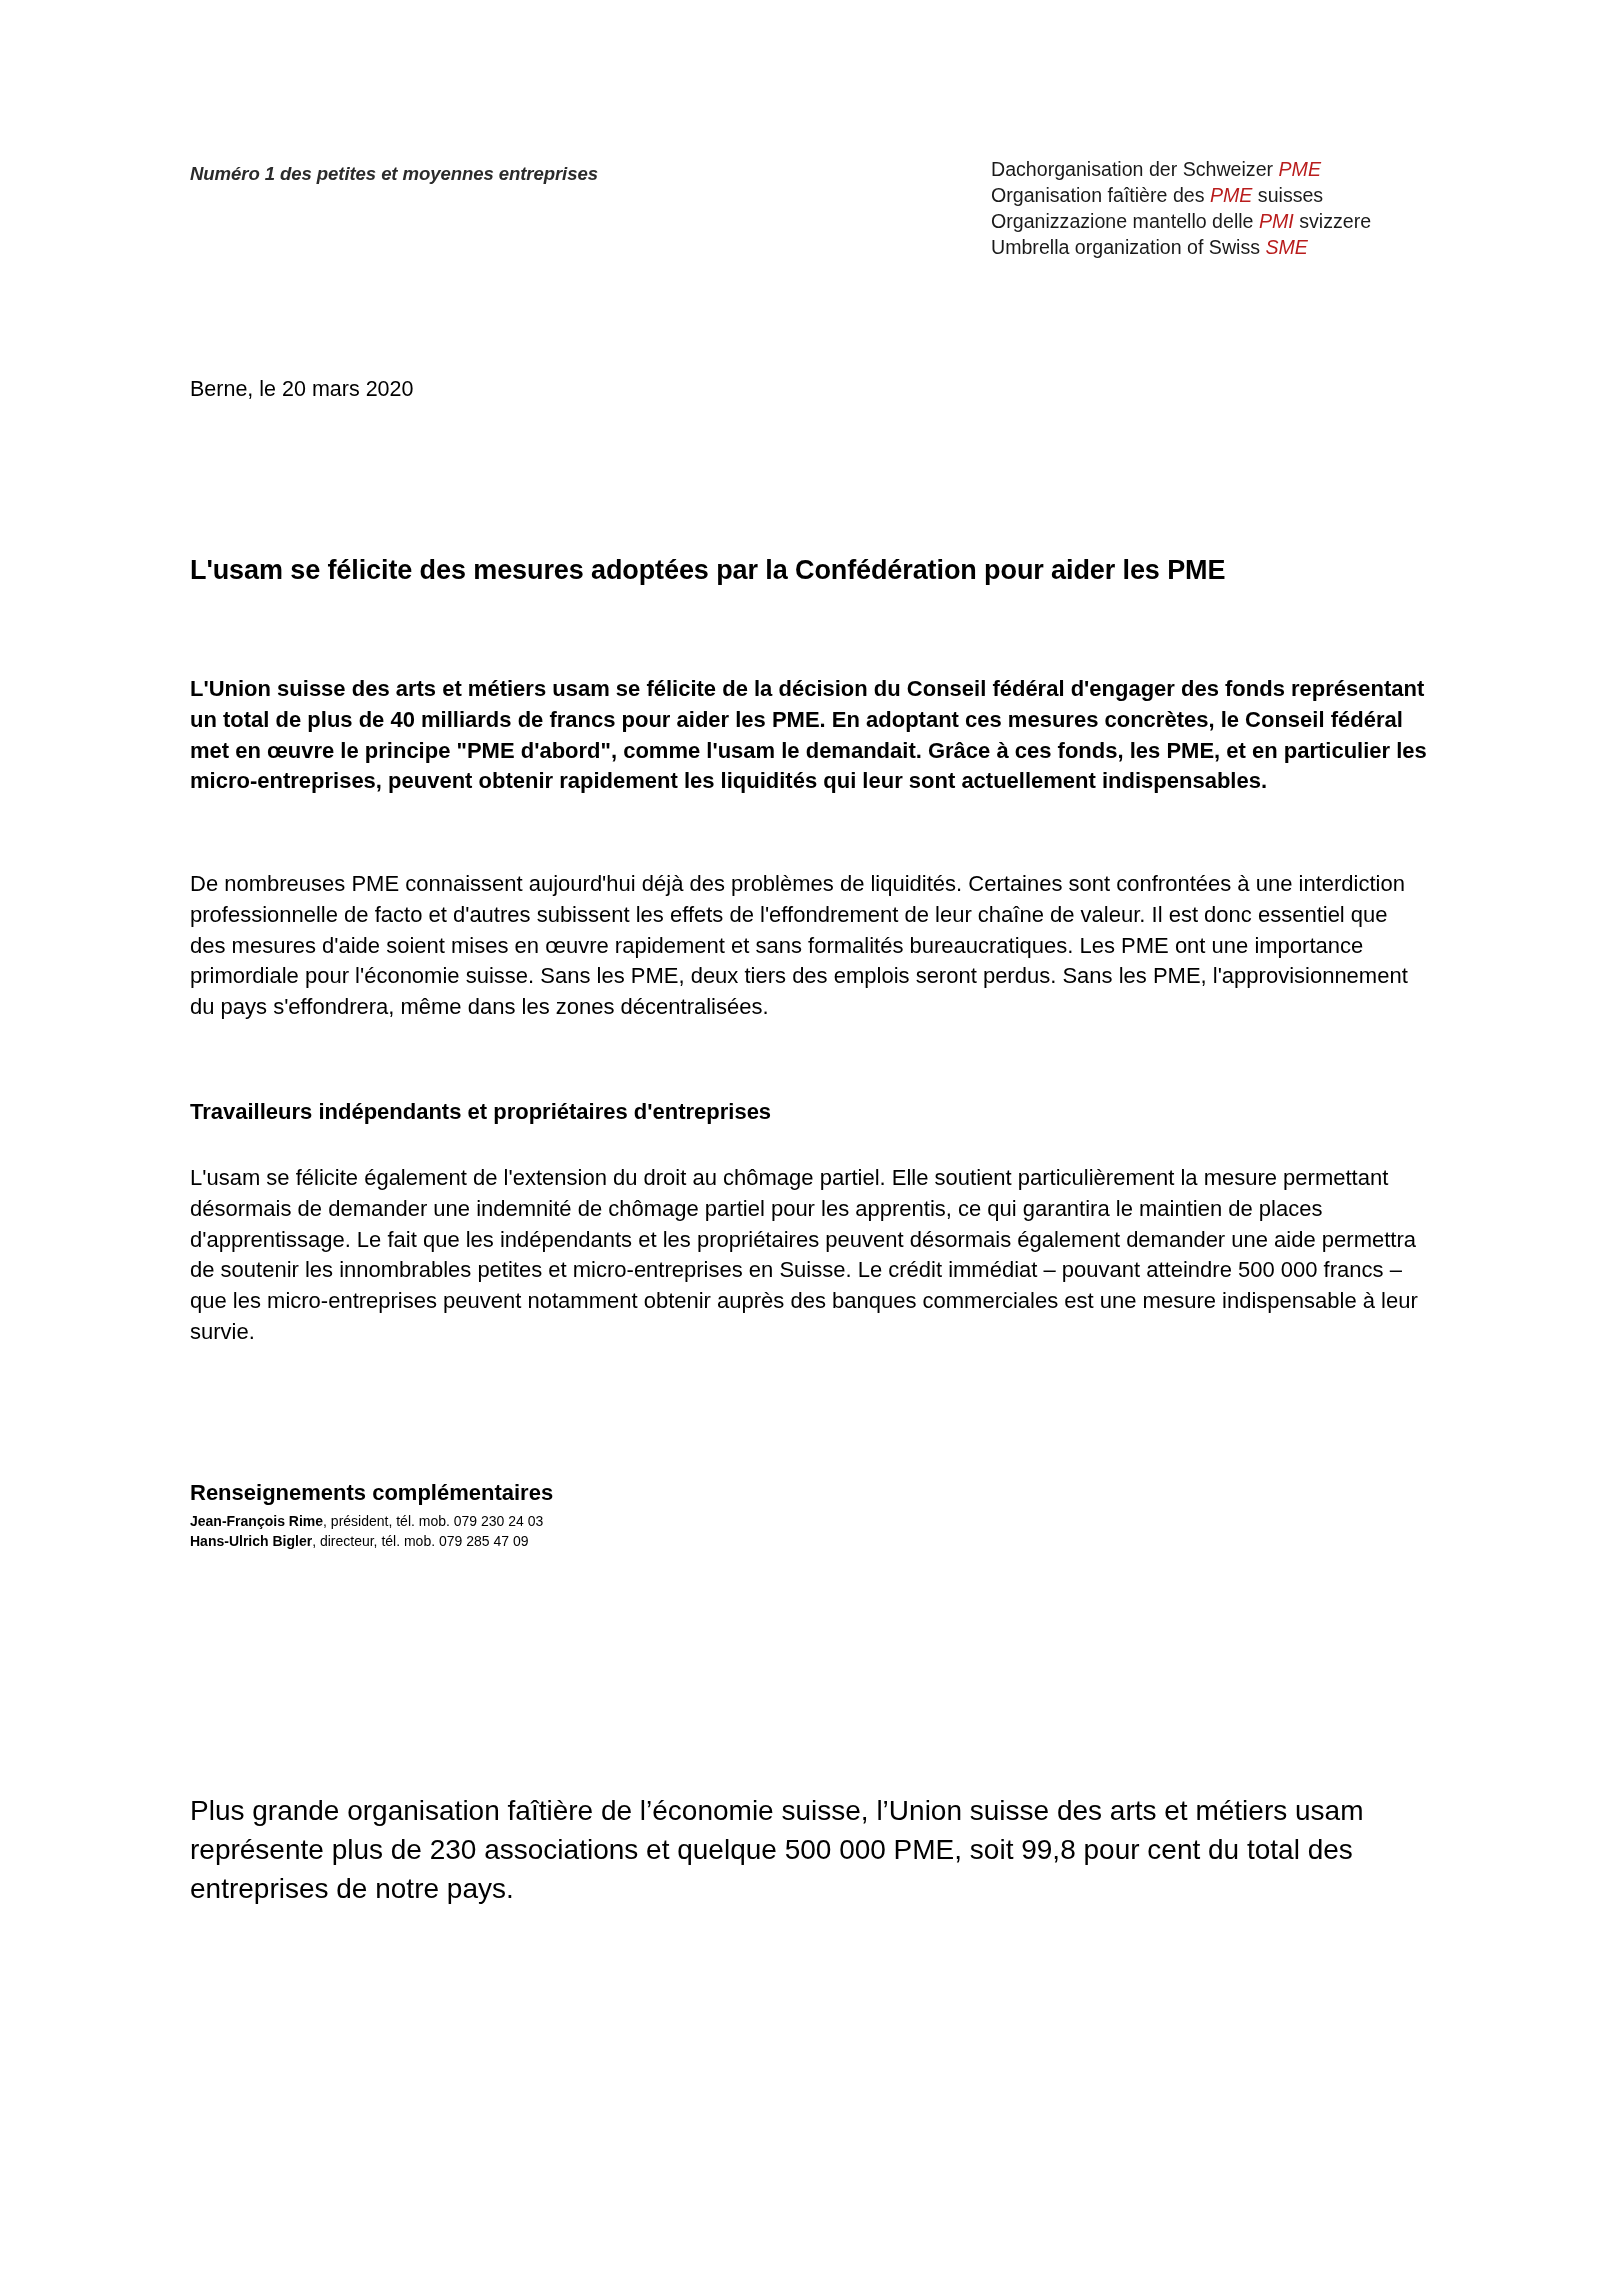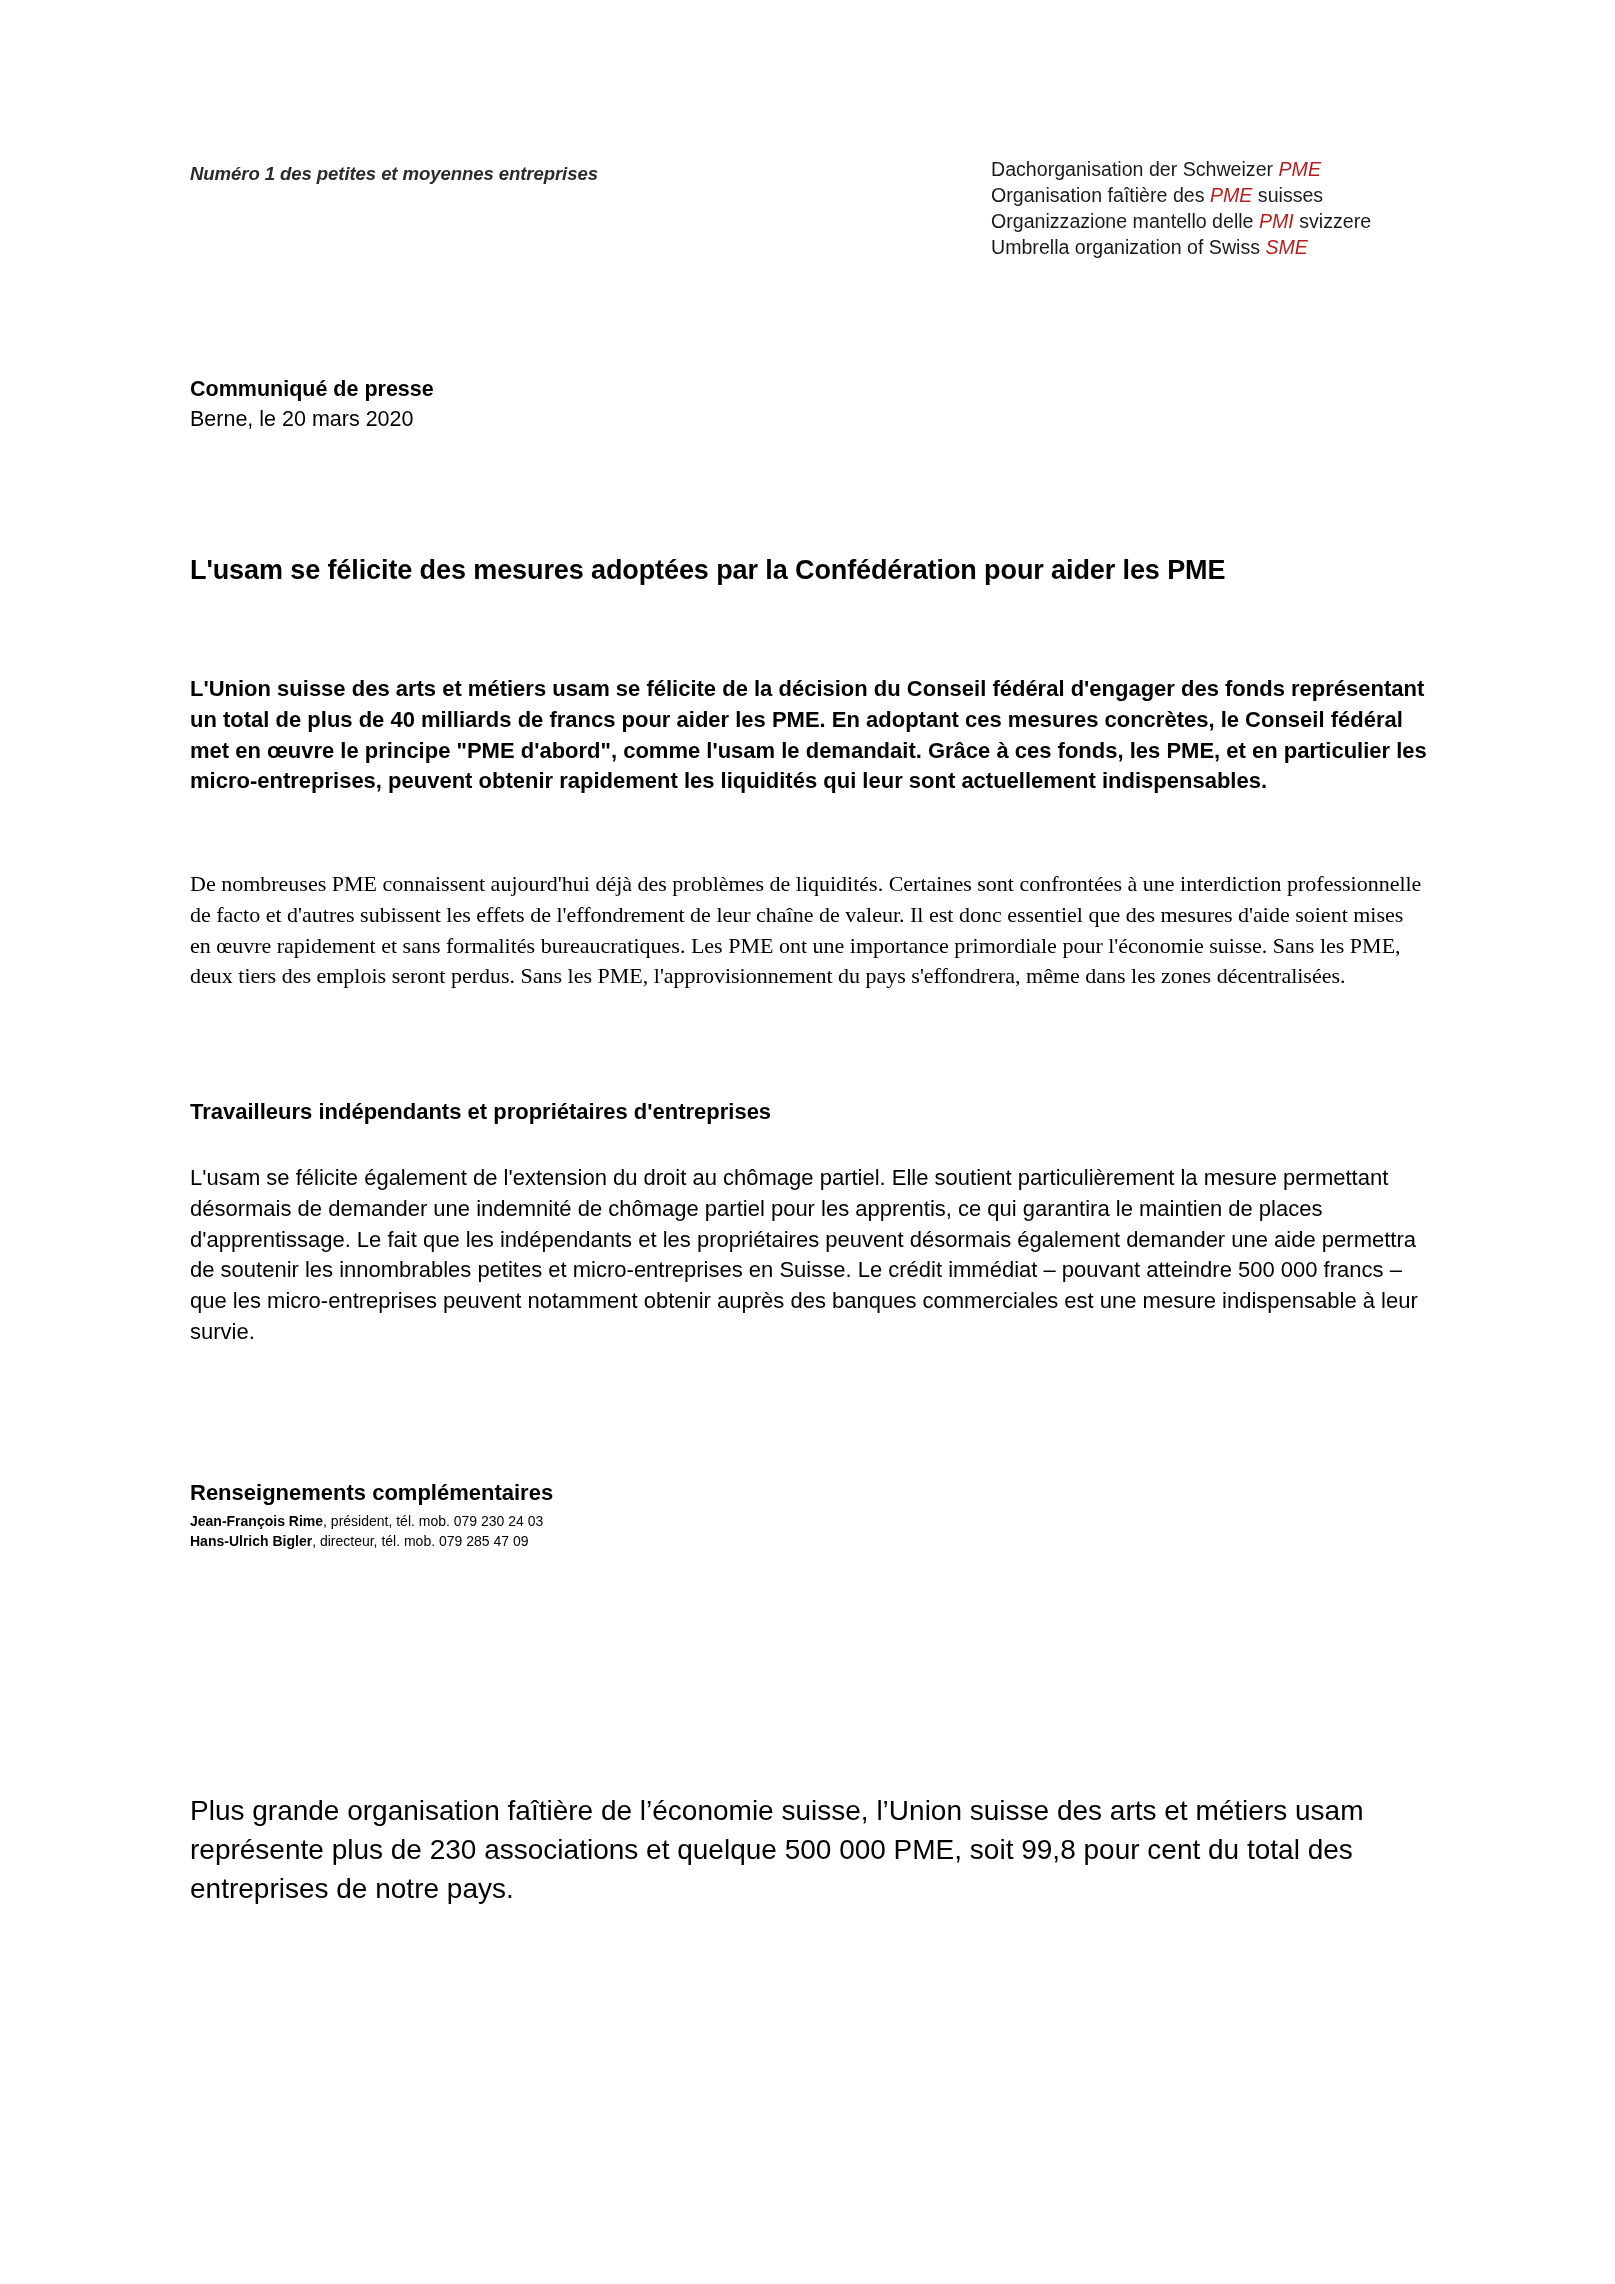--- a/index.html
+++ b/index.html
@@ -113,21 +113,21 @@
     font-size: 22px;
     font-weight: bold;
     line-height: 1.40;
   }
 
   .para {
     font-size: 22px;
     line-height: 1.40;
     width: 1238px;
   }
-  .p1 { position: absolute; top: 847px; left: 0; font-family: Liberation Serif, serif; }
+  .p1 { position: absolute; top: 847px; left: 0; }
   .subhead {
     position: absolute;
     top: 1079px;
     left: 0;
     font-size: 22px;
     font-weight: bold;
     line-height: 1.40;
   }
   .p2 { position: absolute; top: 1141px; left: 0; }
 
@@ -183,21 +183,20 @@
       <span class="hl"><span>Dachorganisation der Schweizer </span><span class="accent">PME</span><span></span></span>
       <span class="hl"><span>Organisation faîtière des </span><span class="accent">PME</span><span> suisses</span></span>
       <span class="hl"><span>Organizzazione mantello delle </span><span class="accent">PMI</span><span> svizzere</span></span>
       <span class="hl"><span>Umbrella organization of Swiss </span><span class="accent">SME</span><span></span></span>
     </div>
   </div>
 
   <div class="content">
 
     <div class="meta">
-      <span class="label">Communiqué de presse</span>
       <span class="date">Berne, le 20 mars 2020</span>
     </div>
 
     <h1 class="title">L'usam se félicite des mesures adoptées par la Confédération pour aider les PME</h1>
 
     <p class="lead">L'Union suisse des arts et métiers usam se félicite de la décision du Conseil fédéral d'engager des fonds représentant un total de plus de 40 milliards de francs pour aider les PME. En adoptant ces mesures concrètes, le Conseil fédéral met en œuvre le principe "PME d'abord", comme l'usam le demandait. Grâce à ces fonds, les PME, et en particulier les micro-entreprises, peuvent obtenir rapidement les liquidités qui leur sont actuellement indispensables.</p>
 
     <p class="para p1">De nombreuses PME connaissent aujourd'hui déjà des problèmes de liquidités. Certaines sont confrontées à une interdiction professionnelle de facto et d'autres subissent les effets de l'effondrement de leur chaîne de valeur. Il est donc essentiel que des mesures d'aide soient mises en œuvre rapidement et sans formalités bureaucratiques. Les PME ont une importance primordiale pour l'économie suisse. Sans les PME, deux tiers des emplois seront perdus. Sans les PME, l'approvisionnement du pays s'effondrera, même dans les zones décentralisées.</p>
 
     <h2 class="subhead">Travailleurs indépendants et propriétaires d'entreprises</h2>

